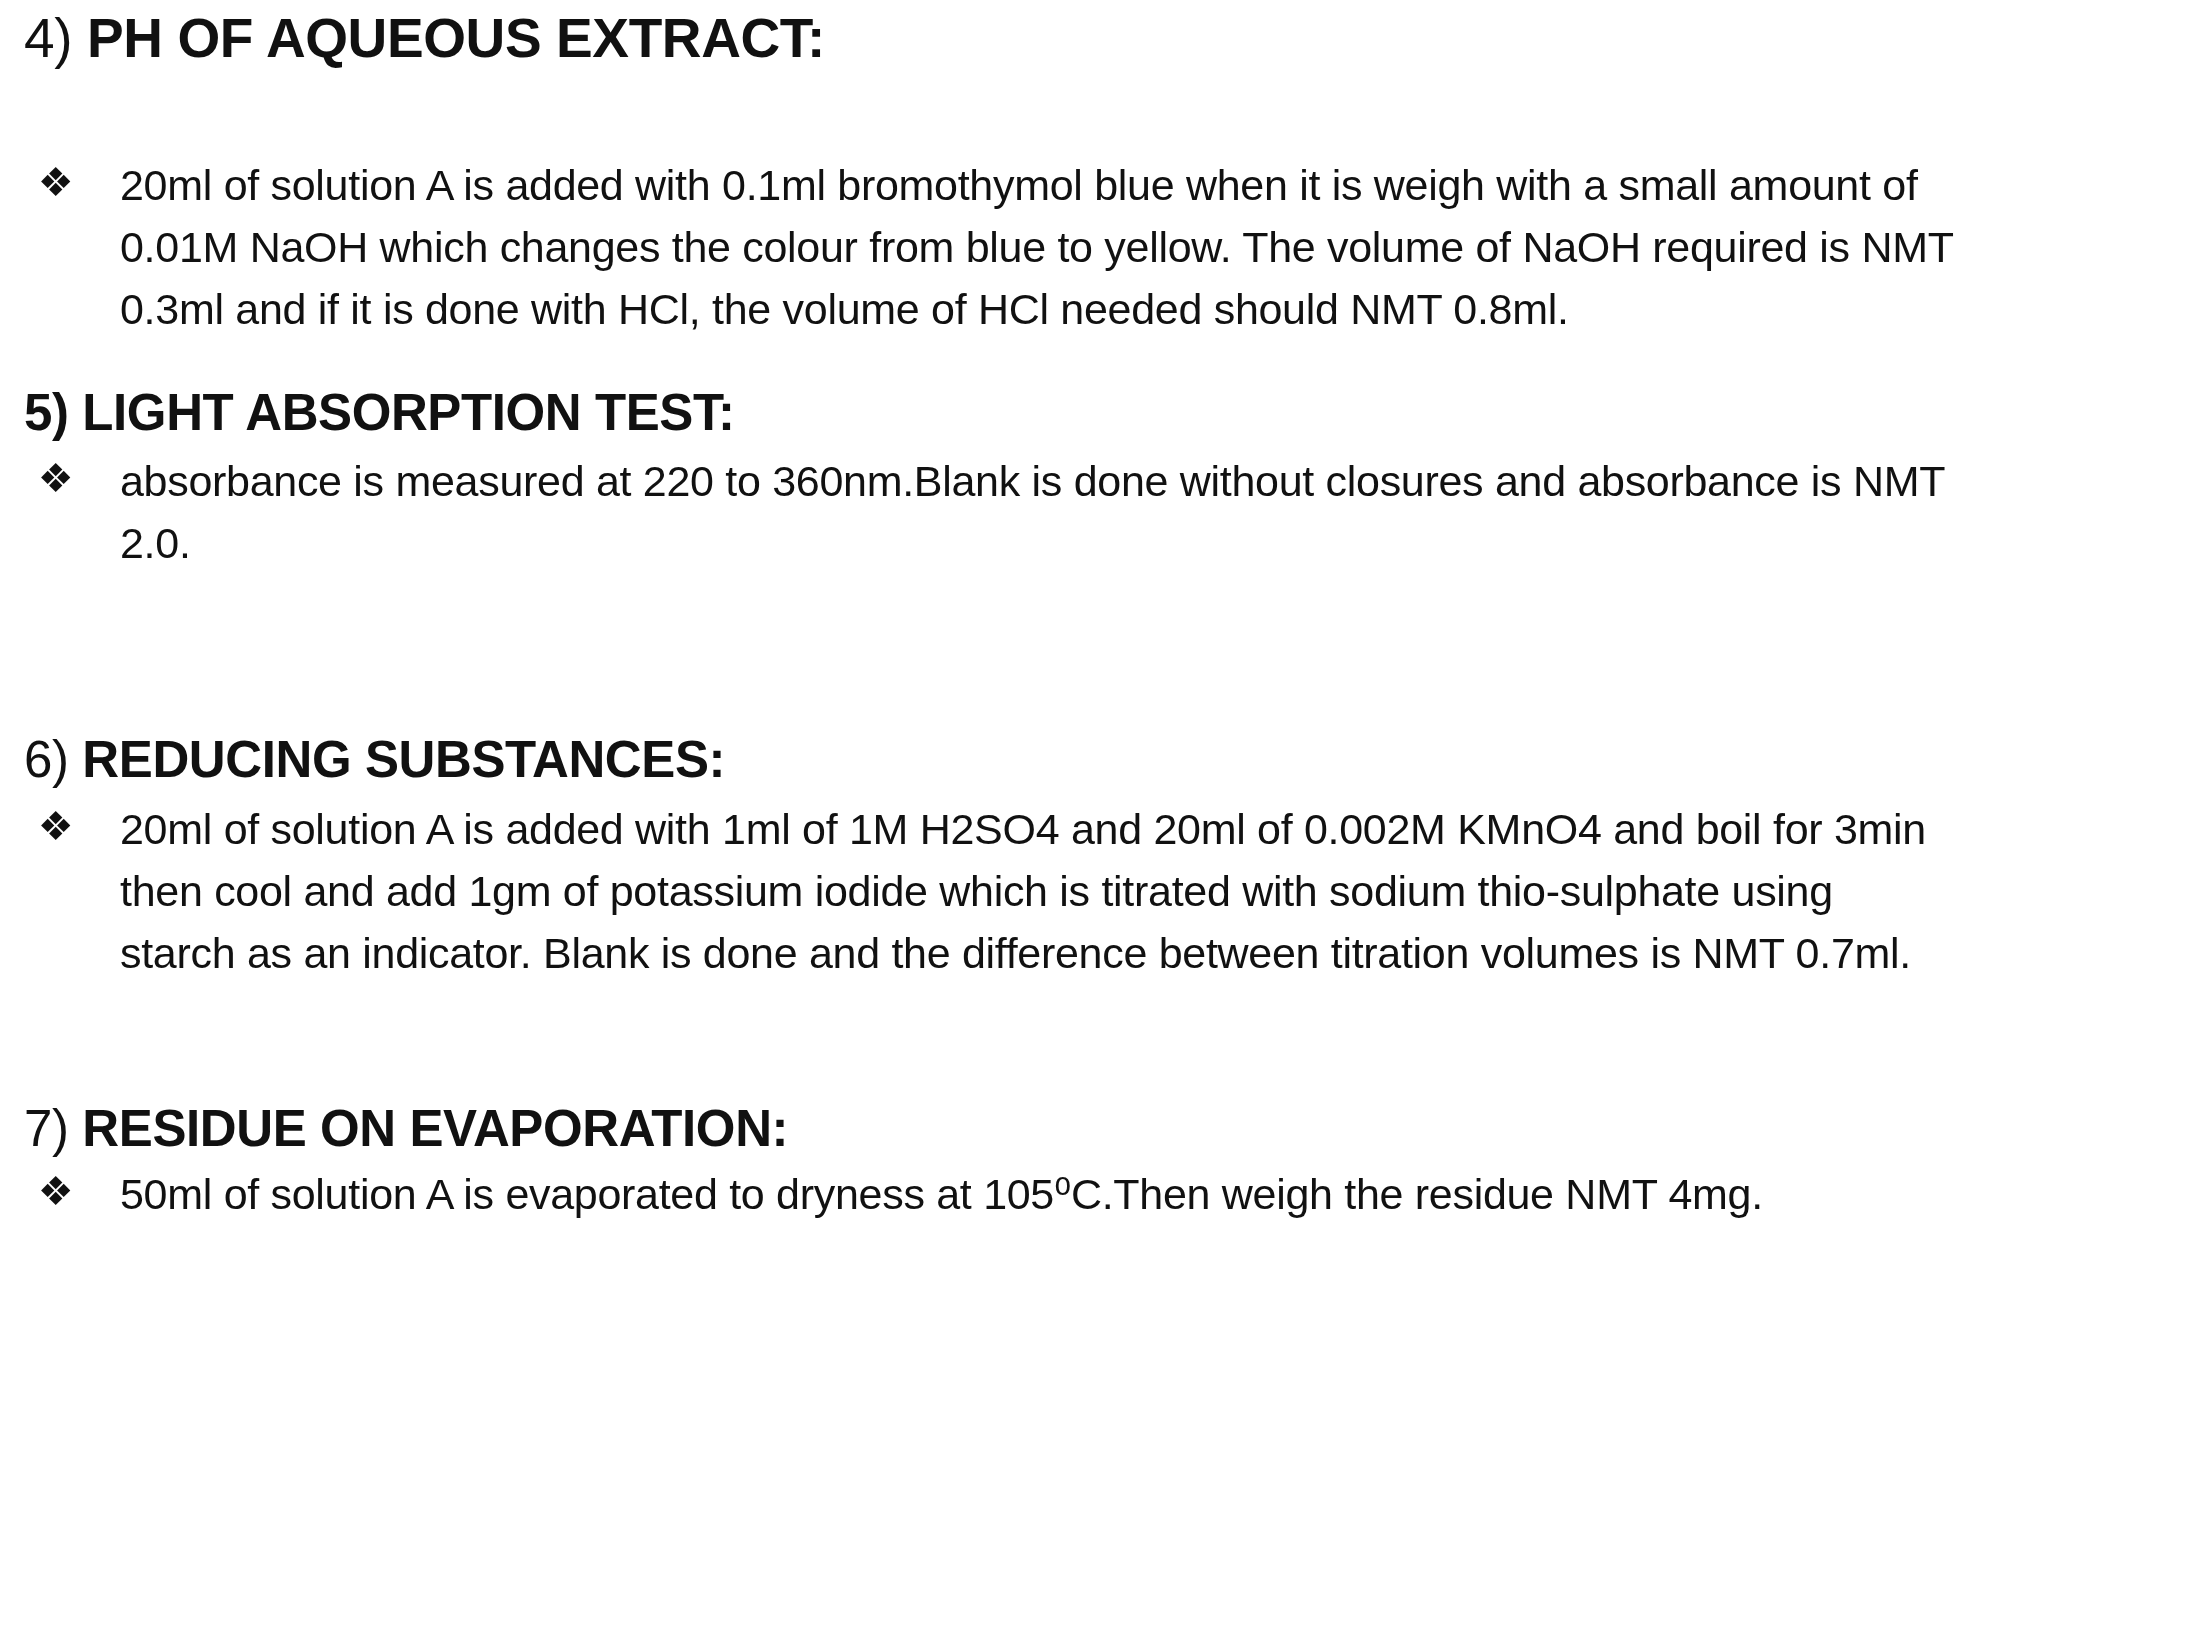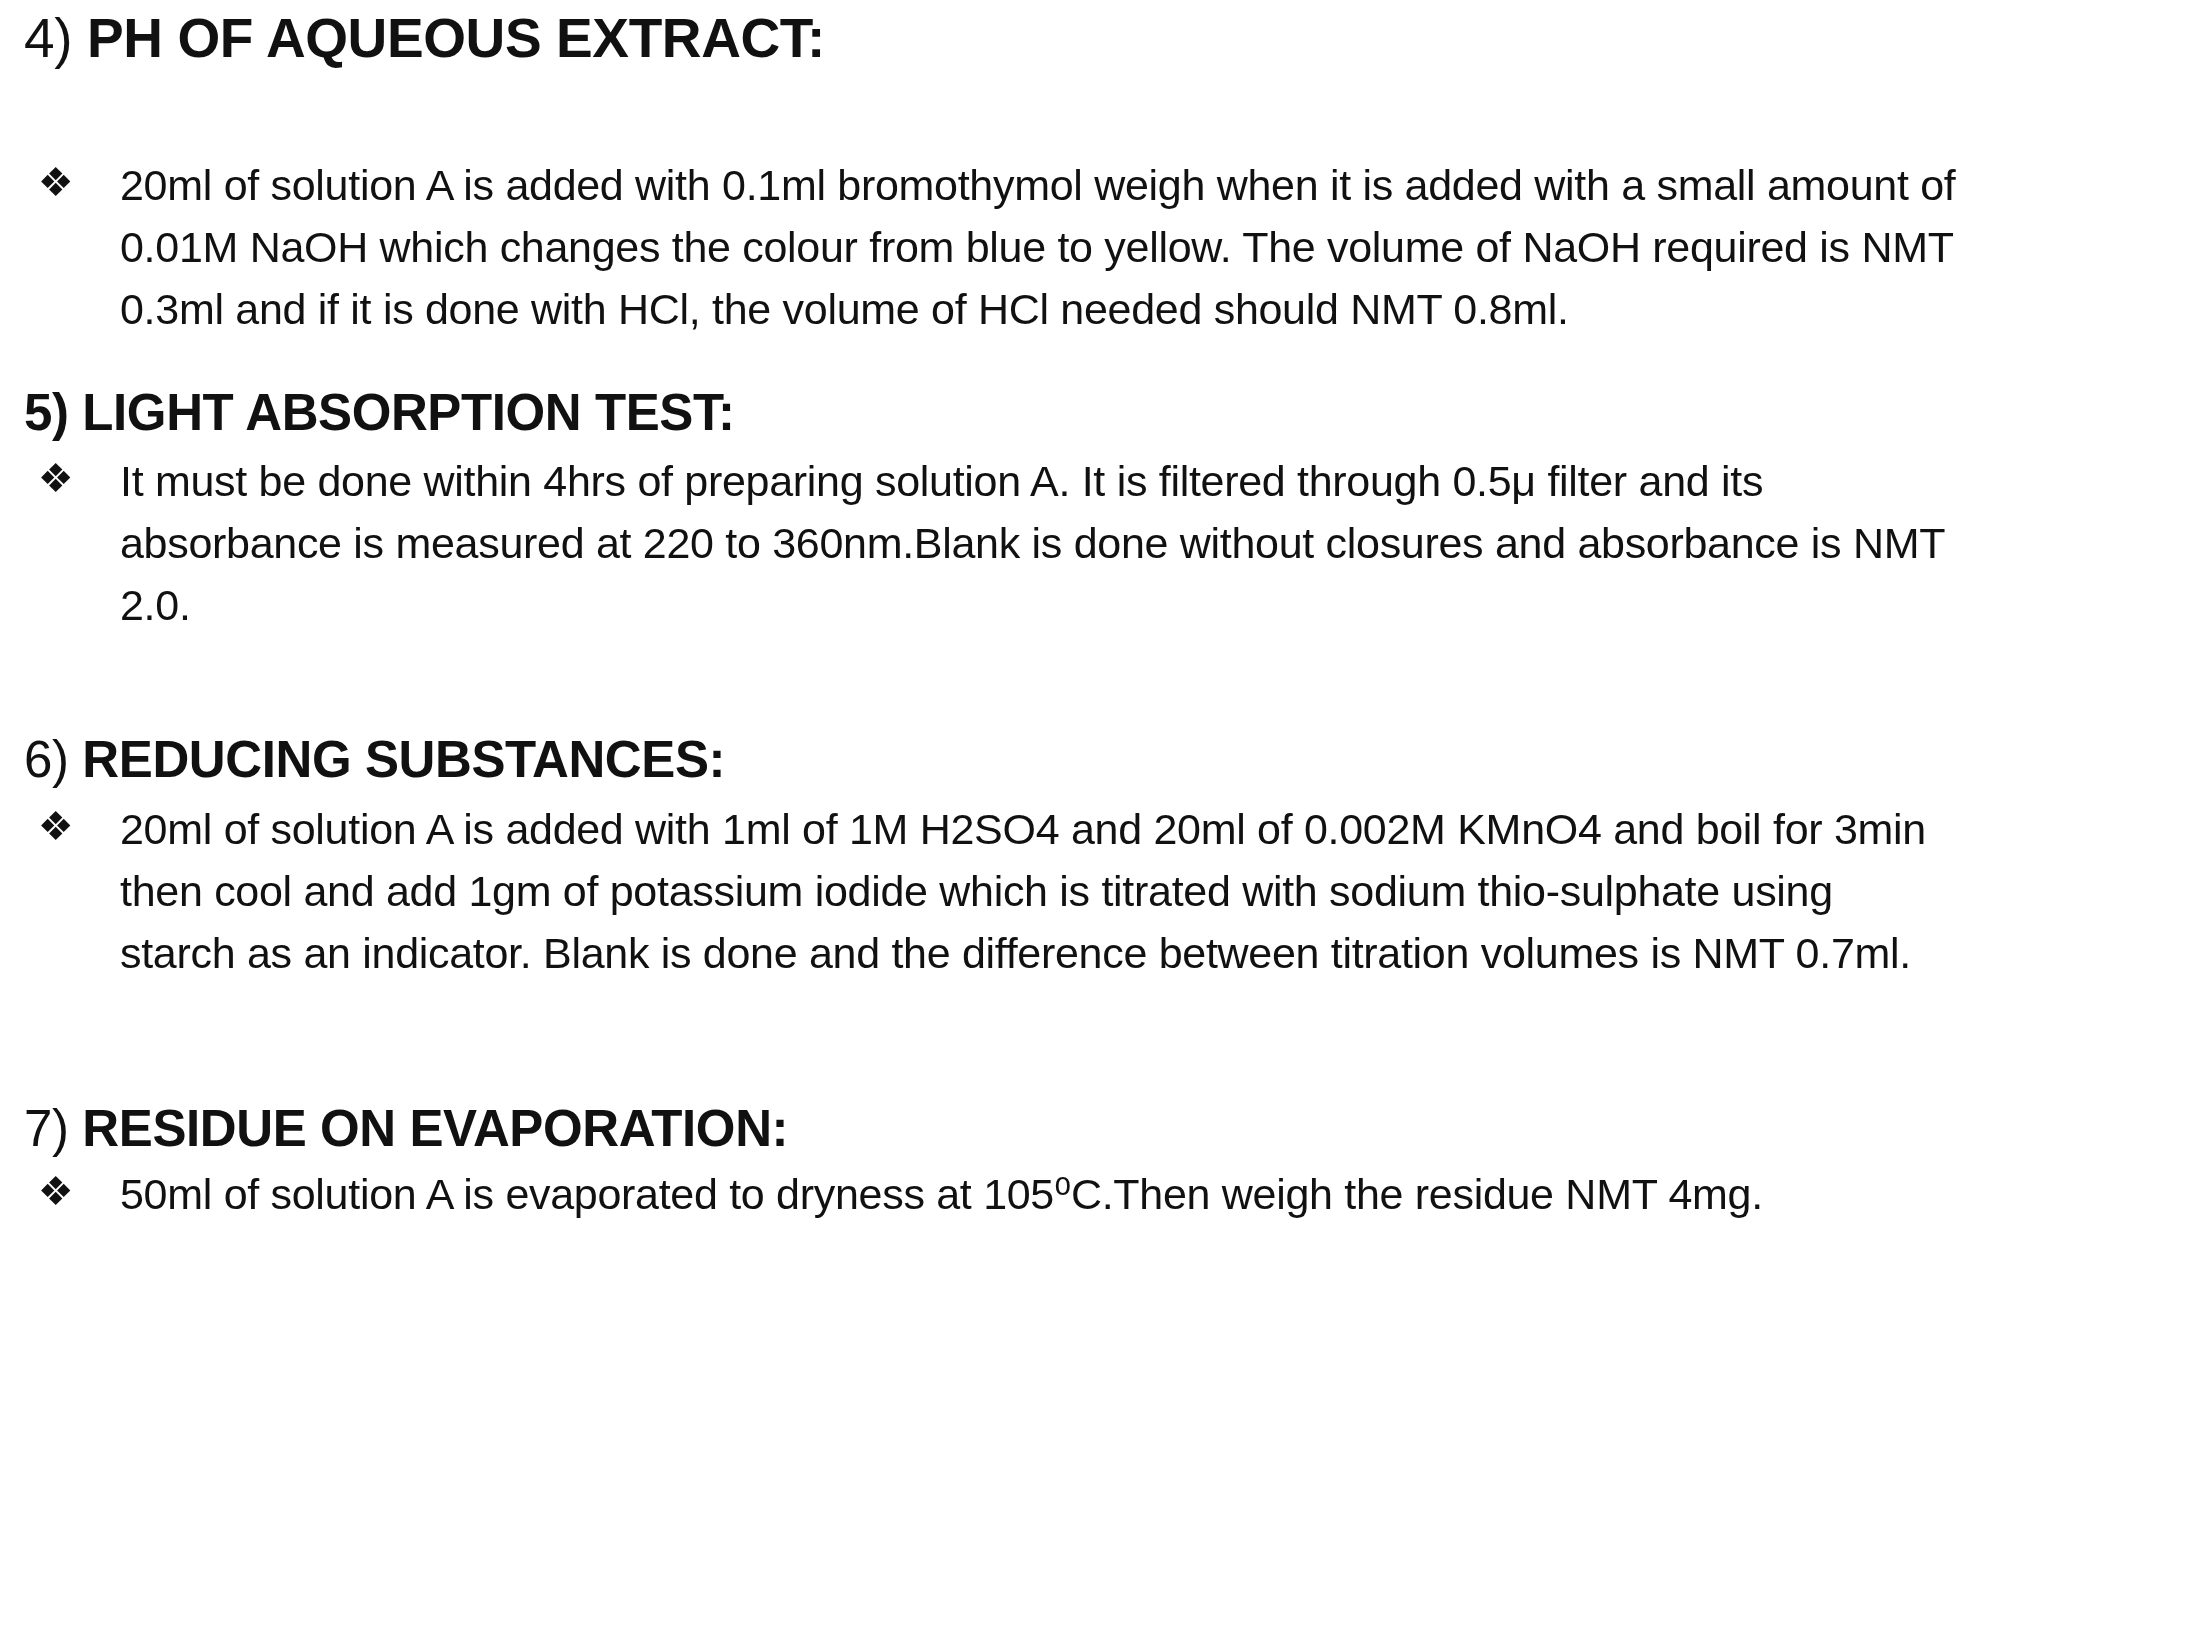--- a/index.html
+++ b/index.html
@@ -78,38 +78,37 @@
   <div>
     <div class="section s0">
       <div class="heading">
         <span class="num">4)</span>
         <span class="title-text">PH OF AQUEOUS EXTRACT:</span>
       </div>
       <div class="bullets">
         <div class="bullet">
           <span class="glyph">❖</span>
           <div>
-              <div class="line">20ml of solution A is added with 0.1ml bromothymol weigh when it is added with a small amount of</div>
+              <div class="line">20ml of solution A is added with 0.1ml bromothymol blue when it is weigh with a small amount of</div>
               <div class="line">0.01M NaOH which changes the colour from blue to yellow. The volume of NaOH required is NMT</div>
               <div class="line">0.3ml and if it is done with HCl, the volume of HCl needed should NMT 0.8ml.</div>
             </div>
         </div>
       </div>
     </div>
 
     <div class="section s1">
       <div class="heading">
         <span class="num bold">5)</span>
         <span class="title-text">LIGHT ABSORPTION TEST:</span>
       </div>
       <div class="bullets">
         <div class="bullet">
           <span class="glyph">❖</span>
           <div>
-              <div class="line">It must be done within 4hrs of preparing solution A. It is filtered through 0.5μ filter and its</div>
               <div class="line">absorbance is measured at 220 to 360nm.Blank is done without closures and absorbance is NMT</div>
               <div class="line">2.0.</div>
             </div>
         </div>
       </div>
     </div>
 
     <div class="section s2">
       <div class="heading">
         <span class="num">6)</span>

